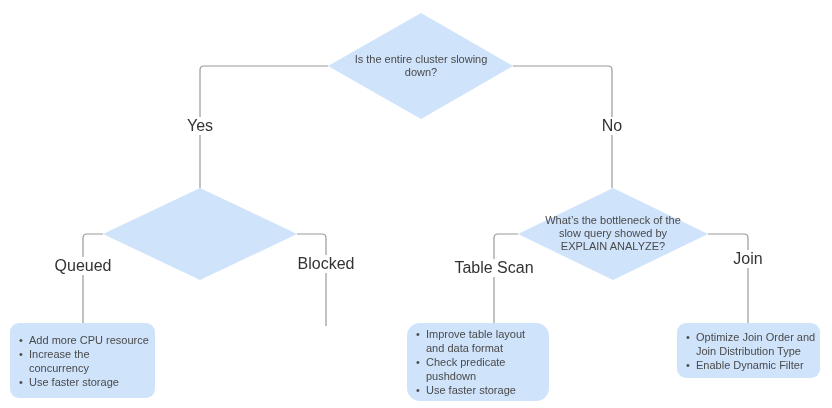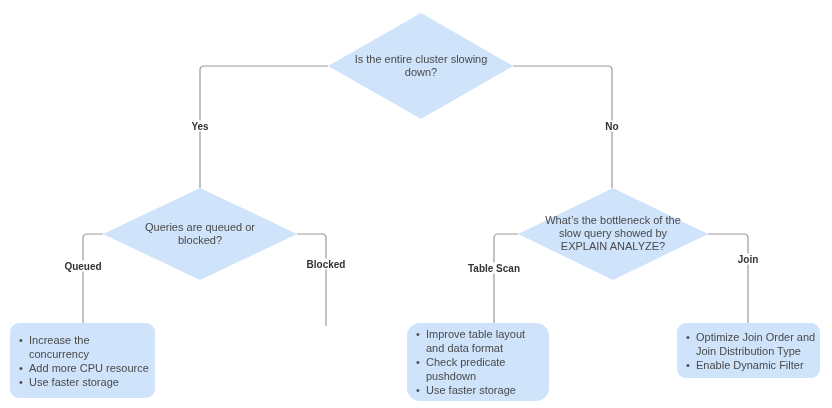--- a/index.html
+++ b/index.html
@@ -30,22 +30,22 @@
     position: absolute;
     transform: translate(-50%, -50%);
     text-align: center;
     font-size: 11px;
     line-height: 13px;
     color: var(--shape-text);
   }
   .edge-label {
     position: absolute;
     transform: translate(-50%, -50%);
-    font-size: 10px;
-    font-weight: bold;
+    font-size: 16px;
+    font-weight: normal;
     color: var(--edge-label-text);
     background: var(--background);
     padding: 0 3px;
     white-space: nowrap;
   }
   .action-box {
     position: absolute;
     background: var(--shape-fill);
     border-radius: 9px;
     display: flex;
@@ -75,35 +75,34 @@
 
     <polygon class="diamond" points="421,13 513,66 421,119 328,66"></polygon>
     <polygon class="diamond" points="200,188 297,234 200,280 103,234"></polygon>
     <polygon class="diamond" points="613,188 708,234 613,280 518,234"></polygon>
   </svg>
 
   <div class="overlay">
 
     <div class="diamond-label" style="left:421px; top:66px; width:165px;">Is the entire cluster slowing down?</div>
 
-    <div class="diamond-label" style="left:200px; top:234px; width:150px;">Queries are queued or blocked?</div>
 
     <div class="diamond-label" style="left:613px; top:233px; width:152px;">What’s the bottleneck of the slow query showed by EXPLAIN ANALYZE?</div>
 
     <div class="edge-label" style="left:200px; top:126px;">Yes</div>
     <div class="edge-label" style="left:612px; top:126px;">No</div>
     <div class="edge-label" style="left:83px; top:266px;">Queued</div>
     <div class="edge-label" style="left:326px; top:264px;">Blocked</div>
     <div class="edge-label" style="left:494px; top:268px;">Table Scan</div>
     <div class="edge-label" style="left:748px; top:259px;">Join</div>
 
     <div class="action-box" style="left:10px; top:323px; width:145px; height:75px;">
       <ul>
+        <li>Add more CPU resource</li>
         <li>Increase the concurrency</li>
-        <li>Add more CPU resource</li>
         <li>Use faster storage</li>
       </ul>
     </div>
 
 
     <div class="action-box" style="left:407px; top:323px; width:142px; height:78px;border-radius:13px;">
       <ul>
         <li>Improve table layout and data format</li>
         <li>Check predicate pushdown</li>
         <li>Use faster storage</li>

